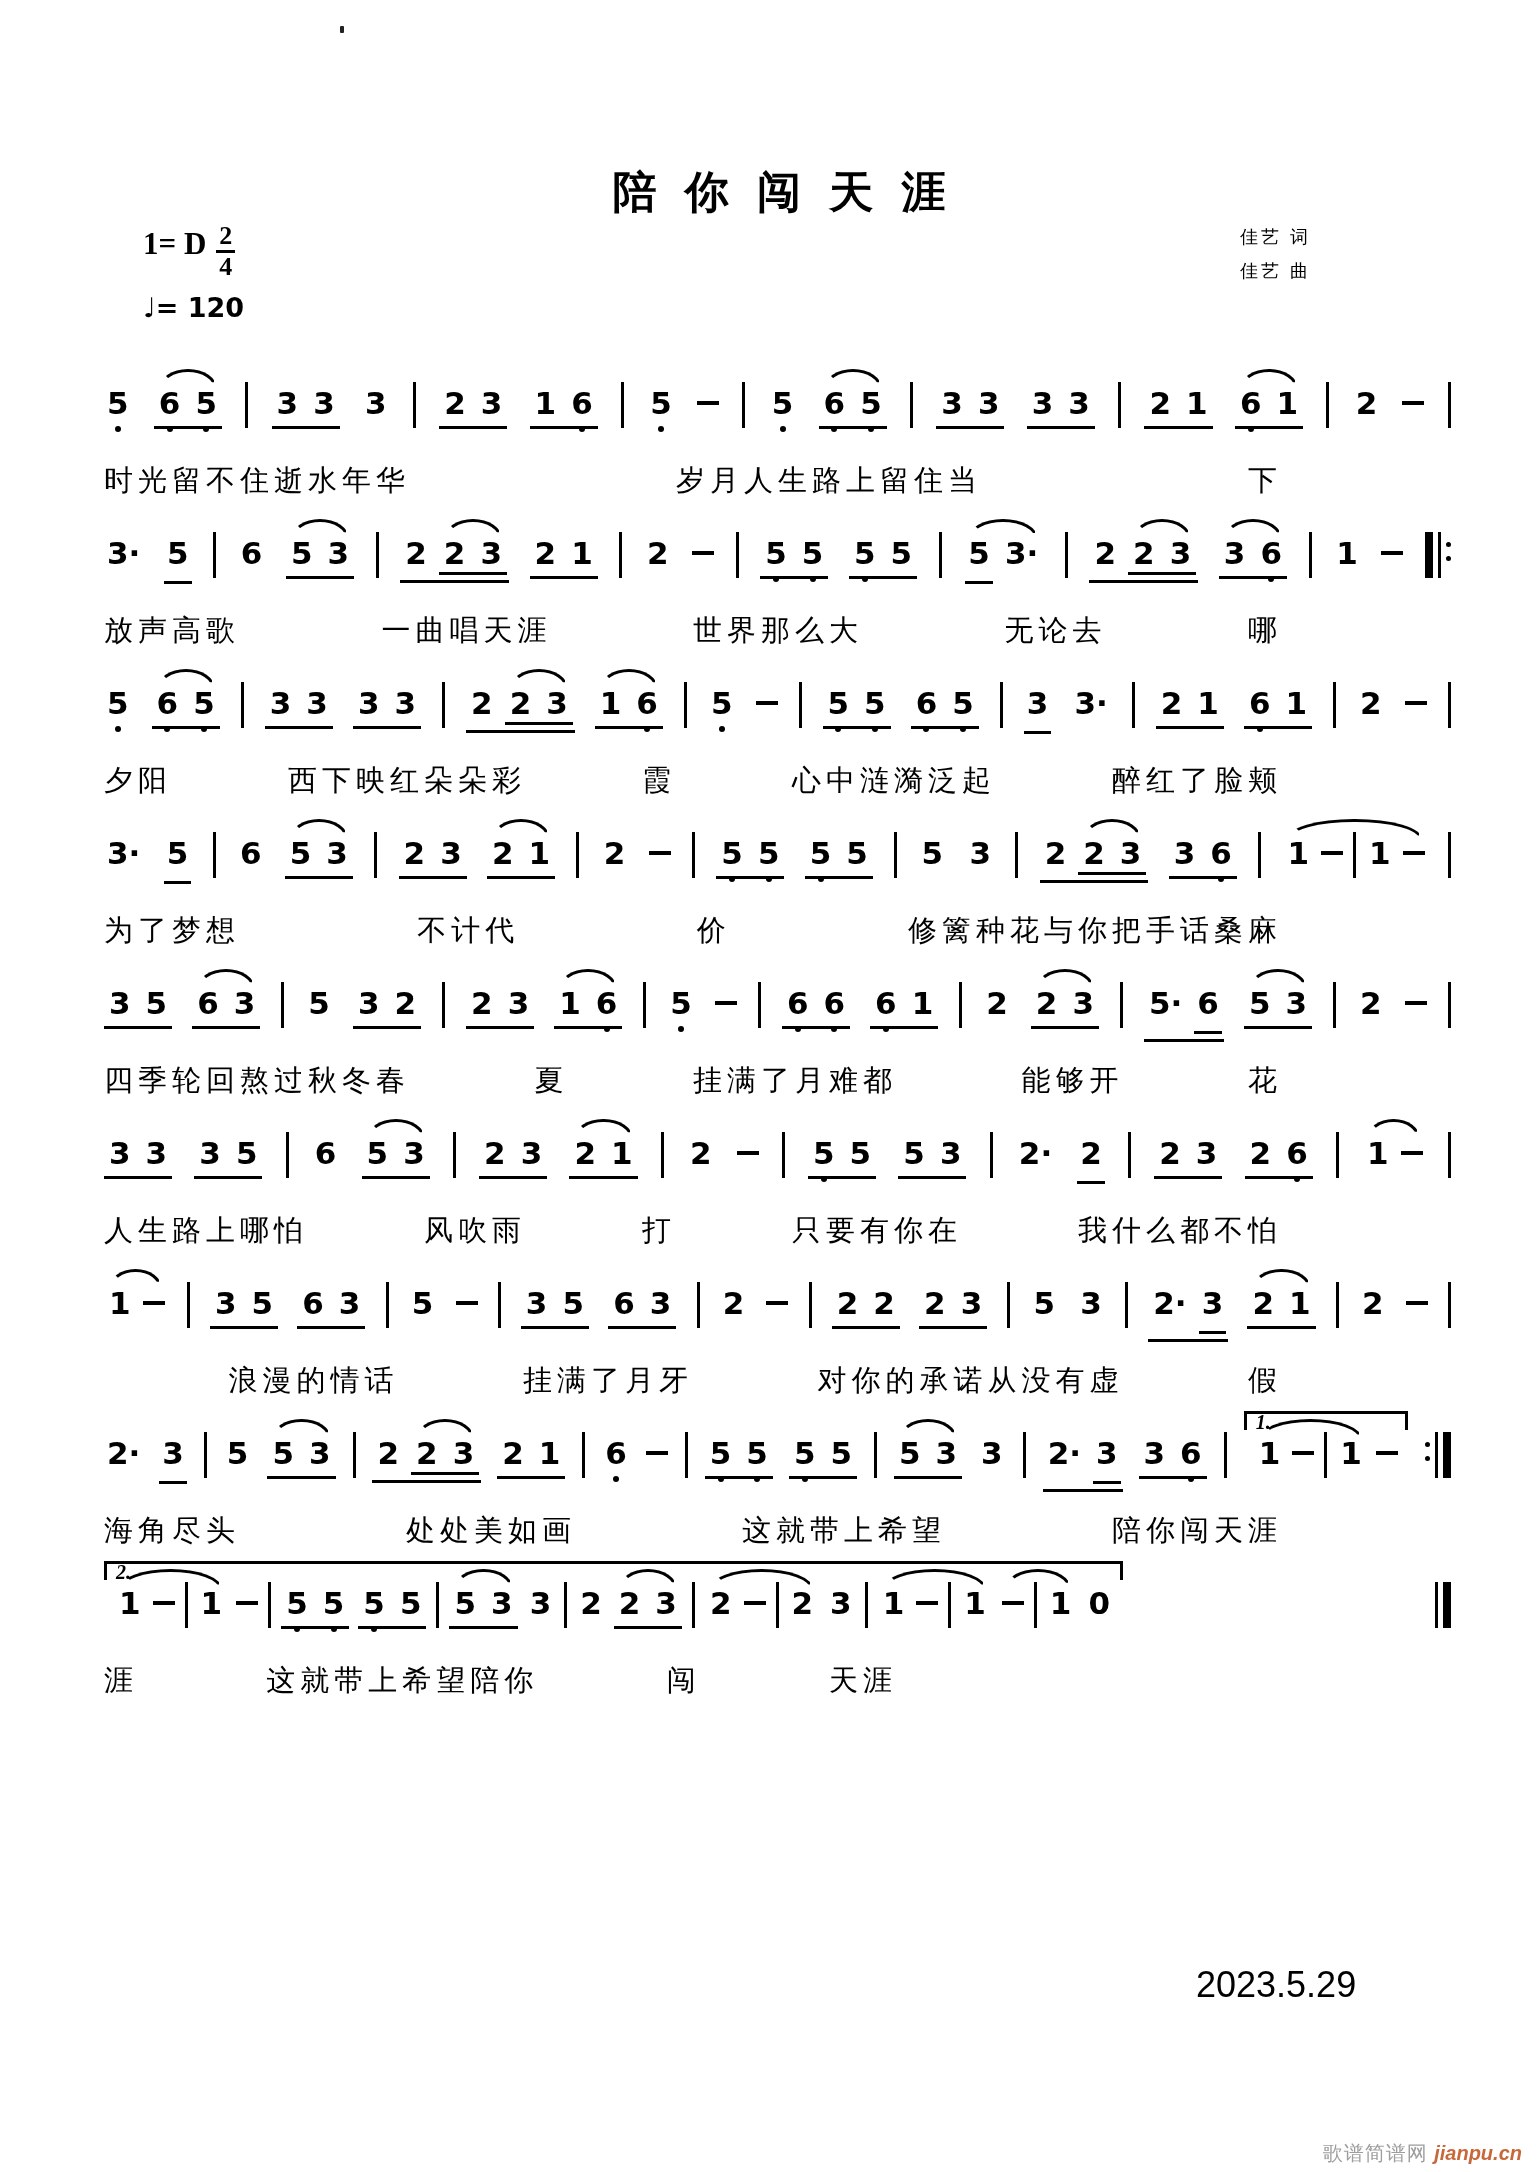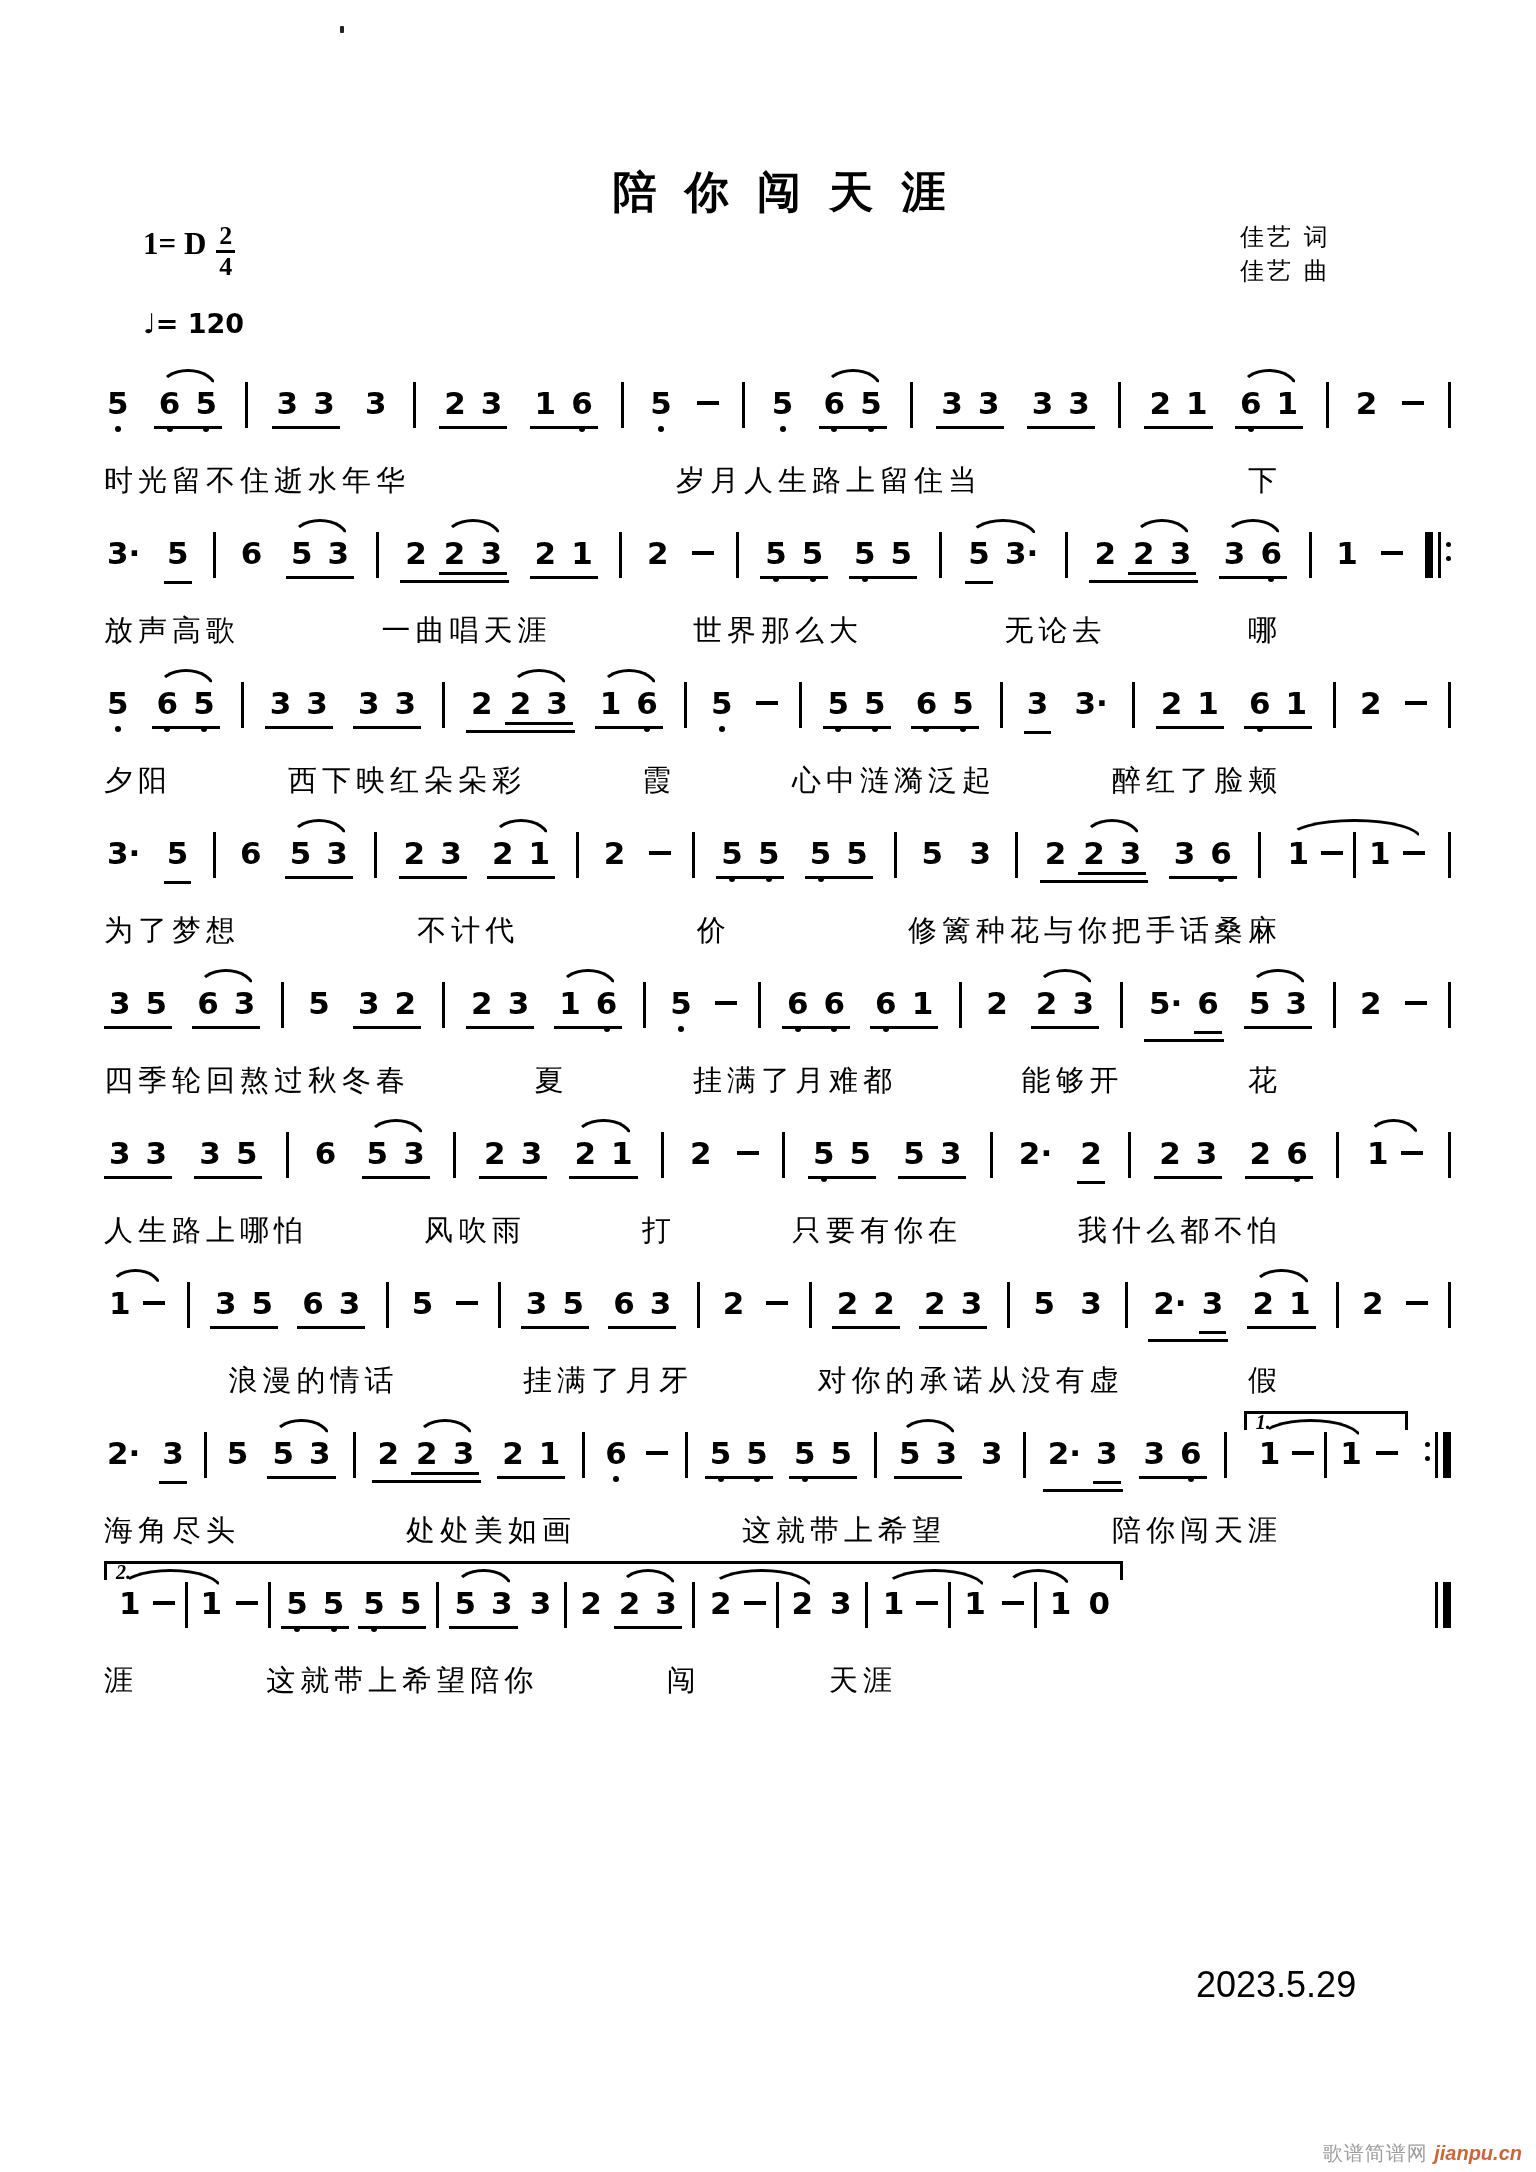--- a/index.html
+++ b/index.html
@@ -1,27 +1,27 @@
 <!DOCTYPE html>
 <html><head>
 <meta charset="utf-8">
 <style>
   html,body{margin:0;padding:0;background:#fff;}
   .page{position:relative;width:1536px;height:2172px;background:#ffffff;overflow:hidden;
         font-family:"Liberation Sans",sans-serif;color:#000;}
   .speck{position:absolute;left:340px;top:26px;width:4px;height:7px;background:#222;border-radius:1px;}
   .title{position:absolute;top:148px;left:0;width:100%;text-align:center;margin:15px;
          font-size:44px;font-weight:bold;letter-spacing:8px;font-family:"Liberation Sans",sans-serif;}
-  .credits{position:absolute;left:1240px;top:220px;font-size:24px;letter-spacing:3px;line-height:34px;}
+  .credits{position:absolute;left:1240px;top:220px;font-size:18px;letter-spacing:3px;line-height:34px;}
   .keybox{position:absolute;left:143px;top:226px;font-family:"Liberation Serif",serif;
           font-weight:bold;font-size:31px;display:flex;align-items:flex-start;}
   .frac{display:inline-flex;flex-direction:column;align-items:center;margin-left:10px;
         font-size:26px;line-height:1.08;transform:translateY(-4px);}
   .frac .num{border-bottom:3px solid #000;padding:0 3px;}
-  .tempo{position:absolute;left:143px;top:308px;font-size:27px;font-weight:bold;
+  .tempo{position:absolute;left:143px;top:292px;font-size:27px;font-weight:bold;
          font-family:"DejaVu Sans",sans-serif;}
   
   #score{position:absolute;left:104px;right:84px;top:385px;}
   .line{position:relative;height:150px;}
   .notes{display:flex;justify-content:space-between;align-items:flex-start;width:100%;}
   .note{position:relative;display:inline-block;font-family:"DejaVu Sans",sans-serif;
         font-weight:bold;font-size:31px;line-height:36px;height:36px;padding:0 3px;}
   .note.u1{border-bottom:3px solid #000;padding-bottom:5px;height:41px;}
   .lo-dot{position:absolute;left:50%;transform:translateX(-50%);bottom:-11px;
           width:6px;height:6px;background:#000;border-radius:50%;}

